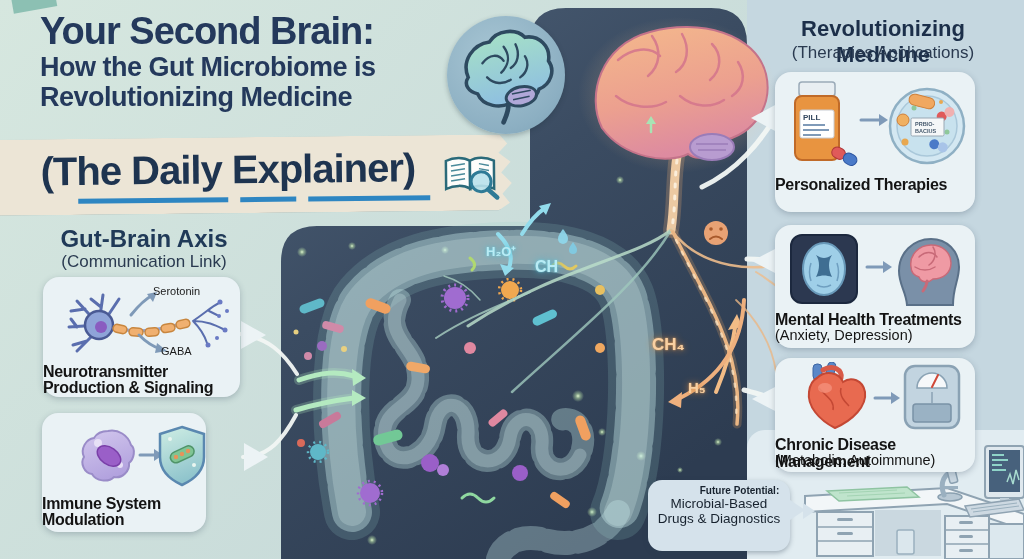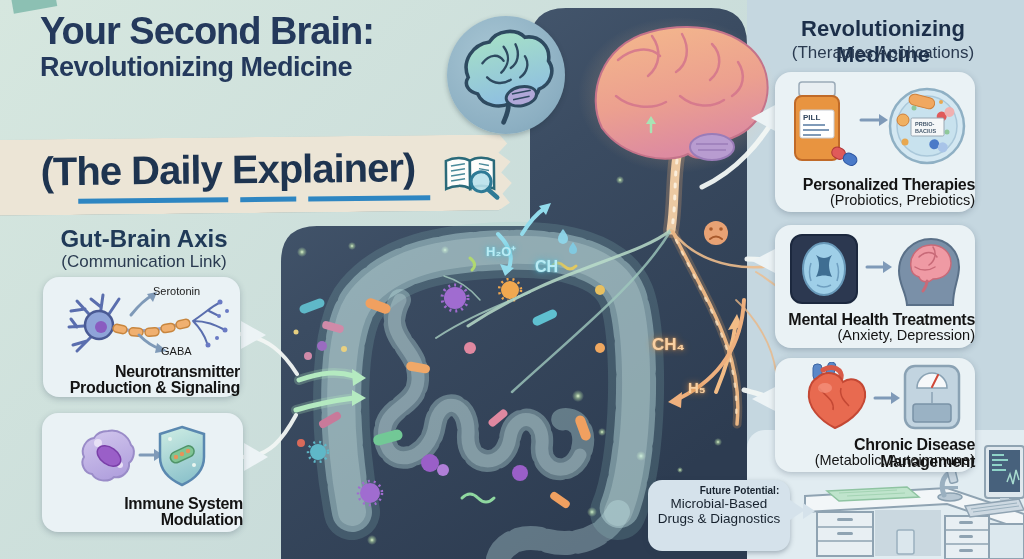--- a/index.html
+++ b/index.html
@@ -25,21 +25,21 @@
     background:radial-gradient(circle at 40% 35%,#a8c6d4,#8cafc2 70%,#7ba0b4);box-shadow:0 2px 5px rgba(30,50,60,.3);}
   
   .sec-head{font-weight:bold;color:#203a58;text-align:center;}
   .sec-sub{color:#2a3a50;text-align:center;}
   #gb-head{left:18px;top:225px;width:252px;font-size:24px;z-index:6;}
   #gb-sub{left:18px;top:252px;width:252px;font-size:17px;z-index:6;}
   #rv-head{left:752px;top:16px;width:262px;font-size:22px;color:#1c2f4a;z-index:6;}
   #rv-sub{left:752px;top:43px;width:262px;font-size:17px;z-index:6;}
   
   .card{position:absolute;background:#eaf2f5;border-radius:16px;box-shadow:0 2px 6px rgba(50,70,90,.28);z-index:6;}
-  .caption{position:absolute;left:0;width:100%;text-align:right;color:#141414;line-height:1.08;}
+  .caption{position:absolute;left:0;width:100%;text-align:left;color:#141414;line-height:1.08;}
   .cap-b{font-weight:bold;font-size:16px;letter-spacing:-0.3px;}
   .cap-s{font-size:14.5px;}
   .neuro-lbl{position:absolute;font-size:11px;color:#1a1a1a;}
   #future-bubble{left:648px;top:480px;width:142px;height:66px;background:#d5e2eb;border-radius:14px;
     box-shadow:0 2px 5px rgba(40,60,80,.35);z-index:7;text-align:center;color:#17222e;padding-top:5px;}
   #future-bubble .f1{font-weight:bold;font-size:10px;padding-left:41px;}
   #future-bubble .f2{font-size:13.5px;line-height:1.12;}
   
   .chem{position:absolute;z-index:5;font-weight:bold;}
   .chem-cyan{color:#b9ecf5;text-shadow:0 0 7px #48b6cf,0 0 2px #7fd8e8;}
@@ -220,20 +220,21 @@
       <polygon points="777,104 777,132 751,118"></polygon>
       <polygon points="777,248 777,274 752,261"></polygon>
       <polygon points="777,386 777,412 752,399"></polygon>
       <polygon points="241,321 241,349 266,335"></polygon>
       <polygon points="244,443 244,471 268,457"></polygon>
     </g>
   </svg>
 
   <div class="abs" id="title">
     <div class="t1">Your Second Brain:</div>
+    <div class="t2">How the Gut Microbiome is</div>
     <div class="t2">Revolutionizing Medicine</div>
   </div>
   <div class="abs" id="tape"></div>
 
   <div class="abs" id="banner">
     <div class="abs" id="banner-text">(The Daily Explainer)</div>
     <div class="underline" style="left:84px;width:150px"></div>
     <div class="underline" style="left:246px;width:56px"></div>
     <div class="underline" style="left:314px;width:122px"></div>
     <svg class="abs" style="left:448px;top:16px" width="60" height="50" viewBox="0 0 60 50">
@@ -303,21 +304,21 @@
       <polygon points="110,9 100,11 106,19" fill="#7f9ab8"></polygon>
       <path d="M 92 52 C 100 60 106 64 114 66" stroke="#7f9ab8" stroke-width="3" fill="none" stroke-linecap="round"></path>
       <polygon points="120,68 110,60 108,70" fill="#7f9ab8"></polygon>
     </svg>
     <span class="neuro-lbl" style="left:110px;top:8px">Serotonin</span>
     <span class="neuro-lbl" style="left:118px;top:68px">GABA</span>
     <div class="caption cap-b" style="top:86px">Neurotransmitter</div>
     <div class="caption cap-b" style="top:102px">Production &amp; Signaling</div>
   </div>
 
-  <div class="card" style="left:42px;top:413px;width:201px;height:119px">
+  <div class="card" style="left:42px;top:413px;width:164px;height:119px">
     <svg class="abs" style="left:36px;top:6px" width="130" height="72" viewBox="0 0 130 72">
       <defs>
         <linearGradient id="cellGrad" x1="0" y1="0" x2="0.4" y2="1">
           <stop offset="0" stop-color="#d3c8ee"></stop>
             <stop offset="1" stop-color="#b2a2de"></stop>
         </linearGradient>
         <linearGradient id="shieldGrad" x1="0" y1="0" x2="0.3" y2="1">
           <stop offset="0" stop-color="#cfeee4"></stop>
             <stop offset="1" stop-color="#8fc4cc"></stop>
         </linearGradient>
@@ -376,21 +377,20 @@
         <circle cx="122" cy="62" r="3.5" fill="#e8a850"></circle>
           <circle cx="164" cy="52" r="2.5" fill="#8fc89a"></circle>
         <circle cx="131" cy="28" r="2.5" fill="#8fc89a"></circle>
           <circle cx="158" cy="22" r="2" fill="#e8a850"></circle>
         <rect x="128" y="38" width="33" height="18" rx="1.5" fill="#f5f7f8" stroke="#99a8b4" stroke-width="1"></rect>
         <text x="132" y="46" font-size="5.5" font-weight="bold" fill="#44586c" font-family="Liberation Sans,sans-serif">PRBIO-</text>
         <text x="132" y="53" font-size="5.5" font-weight="bold" fill="#44586c" font-family="Liberation Sans,sans-serif">BACIUS</text>
       </g>
     </svg>
     <div class="caption cap-b" style="top:104px">Personalized Therapies</div>
-    <div class="caption cap-s" style="top:121px">(Probiotics, Prebiotics)</div>
   </div>
 
   <div class="card" style="left:775px;top:225px;width:200px;height:123px">
     <svg class="abs" style="left:12px;top:8px" width="176" height="74" viewBox="0 0 176 74">
       <g>
         <rect x="4" y="2" width="66" height="68" rx="11" fill="#2c3850" stroke="#1c283e" stroke-width="2"></rect>
         <ellipse cx="37" cy="36" rx="21" ry="26" fill="#9fcfe8" stroke="#6898b8" stroke-width="2"></ellipse>
         <path d="M 29 22 C 33 28 33 36 29 44 C 35 42 39 42 45 44 C 41 36 41 28 45 22 C 39 26 35 26 29 22 Z" fill="#3f6e92"></path>
         <path d="M 24 30 C 22 36 22 42 24 48 M 50 30 C 52 36 52 42 50 48" stroke="#6f9fc0" stroke-width="1.5" fill="none"></path>
         <path d="M 30 52 Q 37 56 44 52" stroke="#6f9fc0" stroke-width="1.5" fill="none"></path>

